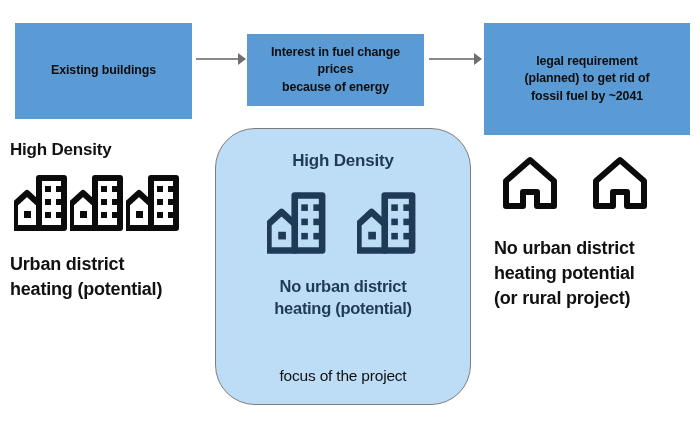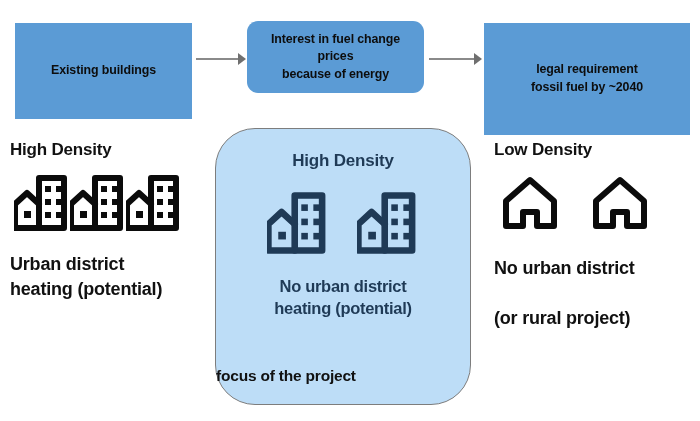--- a/index.html
+++ b/index.html
@@ -24,21 +24,21 @@
     font-size:12.4px;
     line-height:1.42;
     padding:8px 8px;
     box-sizing:border-box;
     letter-spacing:-0.1px;
     margin-top:12px;
   }
   .flowbox span{display:block;}
 
   #box1{left:15px;top:11px;width:177px;height:96px;}
-  #box2{left:247px;top:9px;width:177px;height:72px;border-radius:11px;}
+  #box2{left:247px;top:22px;width:177px;height:72px;}
   #box3{left:484px;top:11px;width:206px;height:112px;}
 
   .arrow{position:absolute;height:12px;}
   .arrow .shaft{
     position:absolute;left:0;top:5px;height:1.6px;
     background:#8a8a8a;
   }
   .arrow .head{
     position:absolute;top:0;
     width:0;height:0;
@@ -85,21 +85,22 @@
     margin-top:22px;letter-spacing:-0.2px;
   }
   #panel .icon-row{gap:28px;margin:18px 0 14px 0;}
   #panel .panel-caption{
     font-weight:bold;font-size:16.5px;color:#1F3A56;
     line-height:1.34;text-align:center;letter-spacing:-0.3px;
     margin-top:4px;
   }
   #panel .panel-focus{
     position:absolute;bottom:19px;left:0;right:0;
-    font-weight:bold;font-size:15.5px;color:#111111;
+    text-align:center;
+    font-weight:normal;font-size:15.5px;color:#111111;
     letter-spacing:-0.2px;
   }
 
   svg{display:block;}
 </style>
 </head>
 <body>
 
 <div id="stage">
 
@@ -123,21 +124,22 @@
   </div>
 
   <div class="arrow" id="arrow2">
     <div class="shaft"></div>
     <div class="head"></div>
   </div>
 
   <div class="flowbox" id="box3">
     <div>
       <span>legal requirement</span>
-      <span>fossil fuel by ~2040</span>
+      <span>(planned) to get rid of</span>
+      <span>fossil fuel by ~2041</span>
     </div>
   </div>
 
   <div class="col" id="colLeft">
     <div class="density-title">High Density</div>
 
     <div class="icon-row">
       <span>
         <svg width="56" height="62" viewBox="0 0 56 62">
           <g fill="none" stroke="#0b0b0b" stroke-width="6" stroke-linejoin="round" stroke-linecap="round">
@@ -239,35 +241,34 @@
 
     <div class="panel-caption">
       <span>No urban district</span><br>
       <span>heating (potential)</span>
     </div>
 
     <div class="panel-focus">focus of the project</div>
   </div>
 
   <div class="col" id="colRight">
-    <div class="density-title">Low Density</div>
 
     <div class="icon-row">
       <span>
         <svg width="56" height="56" viewBox="0 0 56 56">
           <path d="M4 50 V25 L28 4 L52 25 V50 H35 V36 H21 V50 Z" fill="none" stroke="#0b0b0b" stroke-width="6" stroke-linejoin="round" stroke-linecap="round"></path>
         </svg>
       </span>
       <span>
         <svg width="56" height="56" viewBox="0 0 56 56">
           <path d="M4 50 V25 L28 4 L52 25 V50 H35 V36 H21 V50 Z" fill="none" stroke="#0b0b0b" stroke-width="6" stroke-linejoin="round" stroke-linecap="round"></path>
         </svg>
       </span>
     </div>
 
     <div class="caption">
       <span>No urban district</span><br>
-      <br>
+      <span>heating potential</span><br>
       <span>(or rural project)</span>
     </div>
   </div>
 
 </div>
 
 </body></html>

